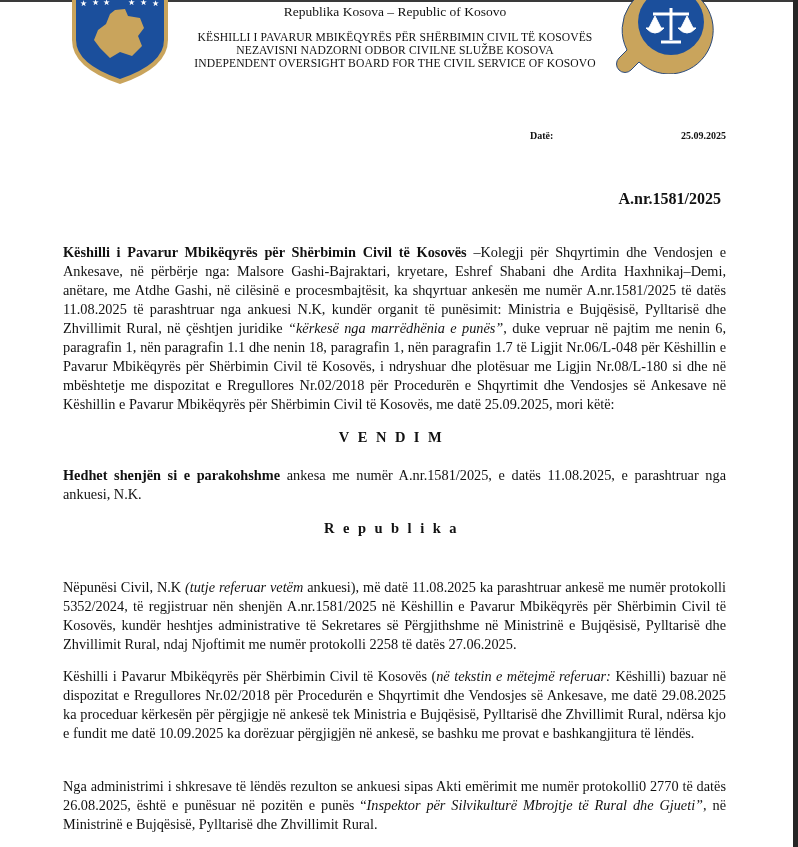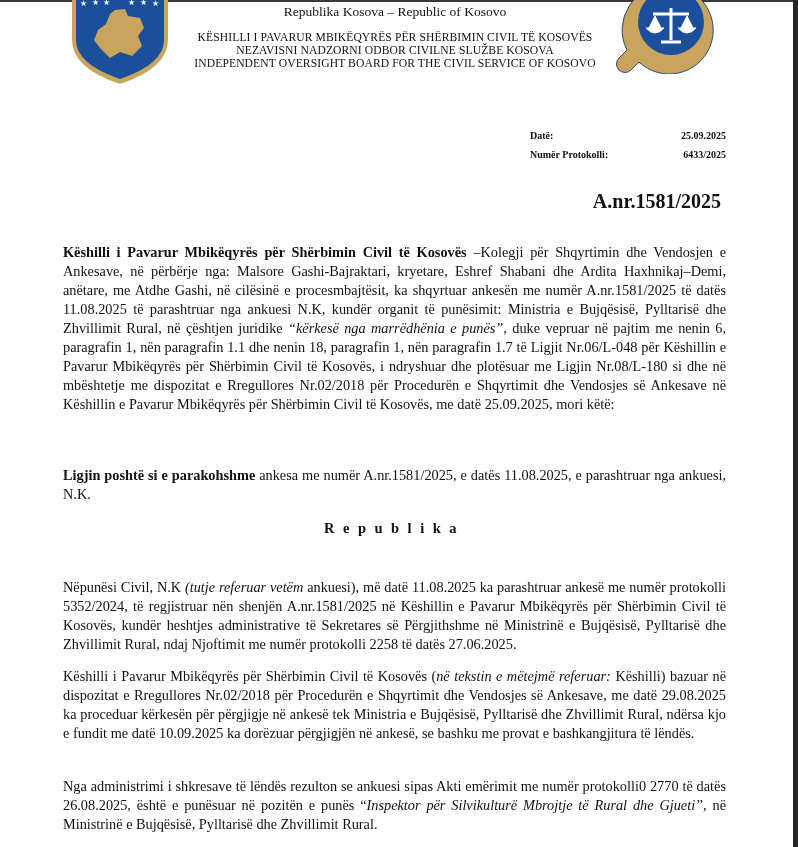--- a/index.html
+++ b/index.html
@@ -12,21 +12,21 @@
   .coat { position:absolute; left:70px; top:-2px; width:100px; height:84px; }
   .seal { position:absolute; left:615px; top:-2px; width:108px; height:74px; }
 
   .hdr { position:absolute; left:170px; width:450px; text-align:center; font-weight:normal; }
   .hdr-rep { top:2px; font-size:13.5px; }
   .hdr-l { font-size:11.6px; letter-spacing:0.1px; line-height:13px; }
   .hdr-l1 { top:29px; } .hdr-l2 { top:42px; } .hdr-l3 { top:55px; }
 
   .meta { position:absolute; left:530px; width:196px; font-weight:bold; font-size:10px; }
   .meta-row { display:flex; justify-content:space-between; height:19px; }
-  .anr { position:absolute; right:72px; top:188px; font-weight:bold; font-size:20px; }
+  .anr { position:absolute; right:72px; top:188px; font-weight:bold; font-size:16px; }
 
   .para { position:absolute; left:63px; width:663px; font-size:14.3px; line-height:19px; text-align:justify; }
   .p1 { top:220px;margin-top:21px; }
   .heading { position:absolute; left:63px; width:663px; text-align:center; font-weight:bold; font-size:14.5px; letter-spacing:8.5px; }
   .h-vendim { top:427px; }
   .h-arsy { top:518px; }
   .p2 { top:464px; }
   .p3 { top:576px; }
   .p4 { top:665px; }
   .p5 { top:775px; }
@@ -71,31 +71,28 @@
       <path d="M31,28 Q40,38 49,28 Z" stroke-width="1"></path>
       <path d="M63,28 Q72,38 81,28 Z" stroke-width="1"></path>
     </g>
   </svg>
 
   <div class="meta" style="top:128px;">
     <div class="meta-row">
       <span>Datë:</span>
       <span>25.09.2025</span>
     </div>
-    <div class="meta-row">
-      <span>Numër Protokolli:</span>
-      <span>6433/2025</span>
-    </div>
   </div>
   <div class="anr">A.nr.1581/2025</div>
 
   <div class="para p1"><b>Këshilli i Pavarur Mbikëqyrës për Shërbimin Civil të Kosovës</b><span> –Kolegji për Shqyrtimin dhe Vendosjen e Ankesave, në përbërje nga: Malsore Gashi-Bajraktari, kryetare, Eshref Shabani dhe Ardita Haxhnikaj–Demi, anëtare, me Atdhe Gashi, në cilësinë e procesmbajtësit, ka shqyrtuar ankesën me numër A.nr.1581/2025 të datës 11.08.2025 të parashtruar nga ankuesi N.K, kundër organit të punësimit: Ministria e Bujqësisë, Pylltarisë dhe Zhvillimit Rural, në çështjen juridike </span><i>“kërkesë nga marrëdhënia e punës”</i><span>, duke vepruar në pajtim me nenin 6, paragrafin 1, nën paragrafin 1.1 dhe nenin 18, paragrafin 1, nën paragrafin 1.7 të Ligjit Nr.06/L-048 për Këshillin e Pavarur Mbikëqyrës për Shërbimin Civil të Kosovës, i ndryshuar dhe plotësuar me Ligjin Nr.08/L-180 si dhe në mbështetje me dispozitat e Rregullores Nr.02/2018 për Procedurën e Shqyrtimit dhe Vendosjes së Ankesave në Këshillin e Pavarur Mbikëqyrës për Shërbimin Civil të Kosovës, me datë 25.09.2025, mori këtë:</span></div>
 
+  <div class="heading h-vendim">VENDIM</div>
 
-  <div class="para p2"><b>Ligjin poshtë si e parakohshme</b><span> ankesa me numër A.nr.1581/2025, e datës 11.08.2025, e parashtruar nga ankuesi, N.K.</span></div>
+  <div class="para p2"><b>Hedhet shenjën si e parakohshme</b><span> ankesa me numër A.nr.1581/2025, e datës 11.08.2025, e parashtruar nga ankuesi, N.K.</span></div>
 
   <div class="heading h-arsy">Republika</div>
 
   <div class="para p3"><span>Nëpunësi Civil, N.K </span><i>(tutje referuar vetëm</i><span> ankuesi), më datë 11.08.2025 ka parashtruar ankesë me numër protokolli 5352/2024, të regjistruar nën shenjën A.nr.1581/2025 në Këshillin e Pavarur Mbikëqyrës për Shërbimin Civil të Kosovës, kundër heshtjes administrative të Sekretares së Përgjithshme në Ministrinë e Bujqësisë, Pylltarisë dhe Zhvillimit Rural, ndaj Njoftimit me numër protokolli 2258 të datës 27.06.2025.</span></div>
 
   <div class="para p4"><span>Këshilli i Pavarur Mbikëqyrës për Shërbimin Civil të Kosovës (</span><i>në tekstin e mëtejmë referuar:</i><span> Këshilli) bazuar në dispozitat e Rregullores Nr.02/2018 për Procedurën e Shqyrtimit dhe Vendosjes së Ankesave, me datë 29.08.2025 ka proceduar kërkesën për përgjigje në ankesë tek Ministria e Bujqësisë, Pylltarisë dhe Zhvillimit Rural, ndërsa kjo e fundit me datë 10.09.2025 ka dorëzuar përgjigjën në ankesë, se bashku me provat e bashkangjitura të lëndës.</span></div>
 
   <div class="para p5"><span>Nga administrimi i shkresave të lëndës rezulton se ankuesi sipas Akti emërimit me numër protokolli0 2770 të datës  26.08.2025, është e punësuar në pozitën e punës “</span><i>Inspektor për Silvikulturë Mbrojtje të Rural dhe Gjueti”</i><span>, në Ministrinë e Bujqësisë, Pylltarisë dhe Zhvillimit Rural.</span></div>
 </div>
 

